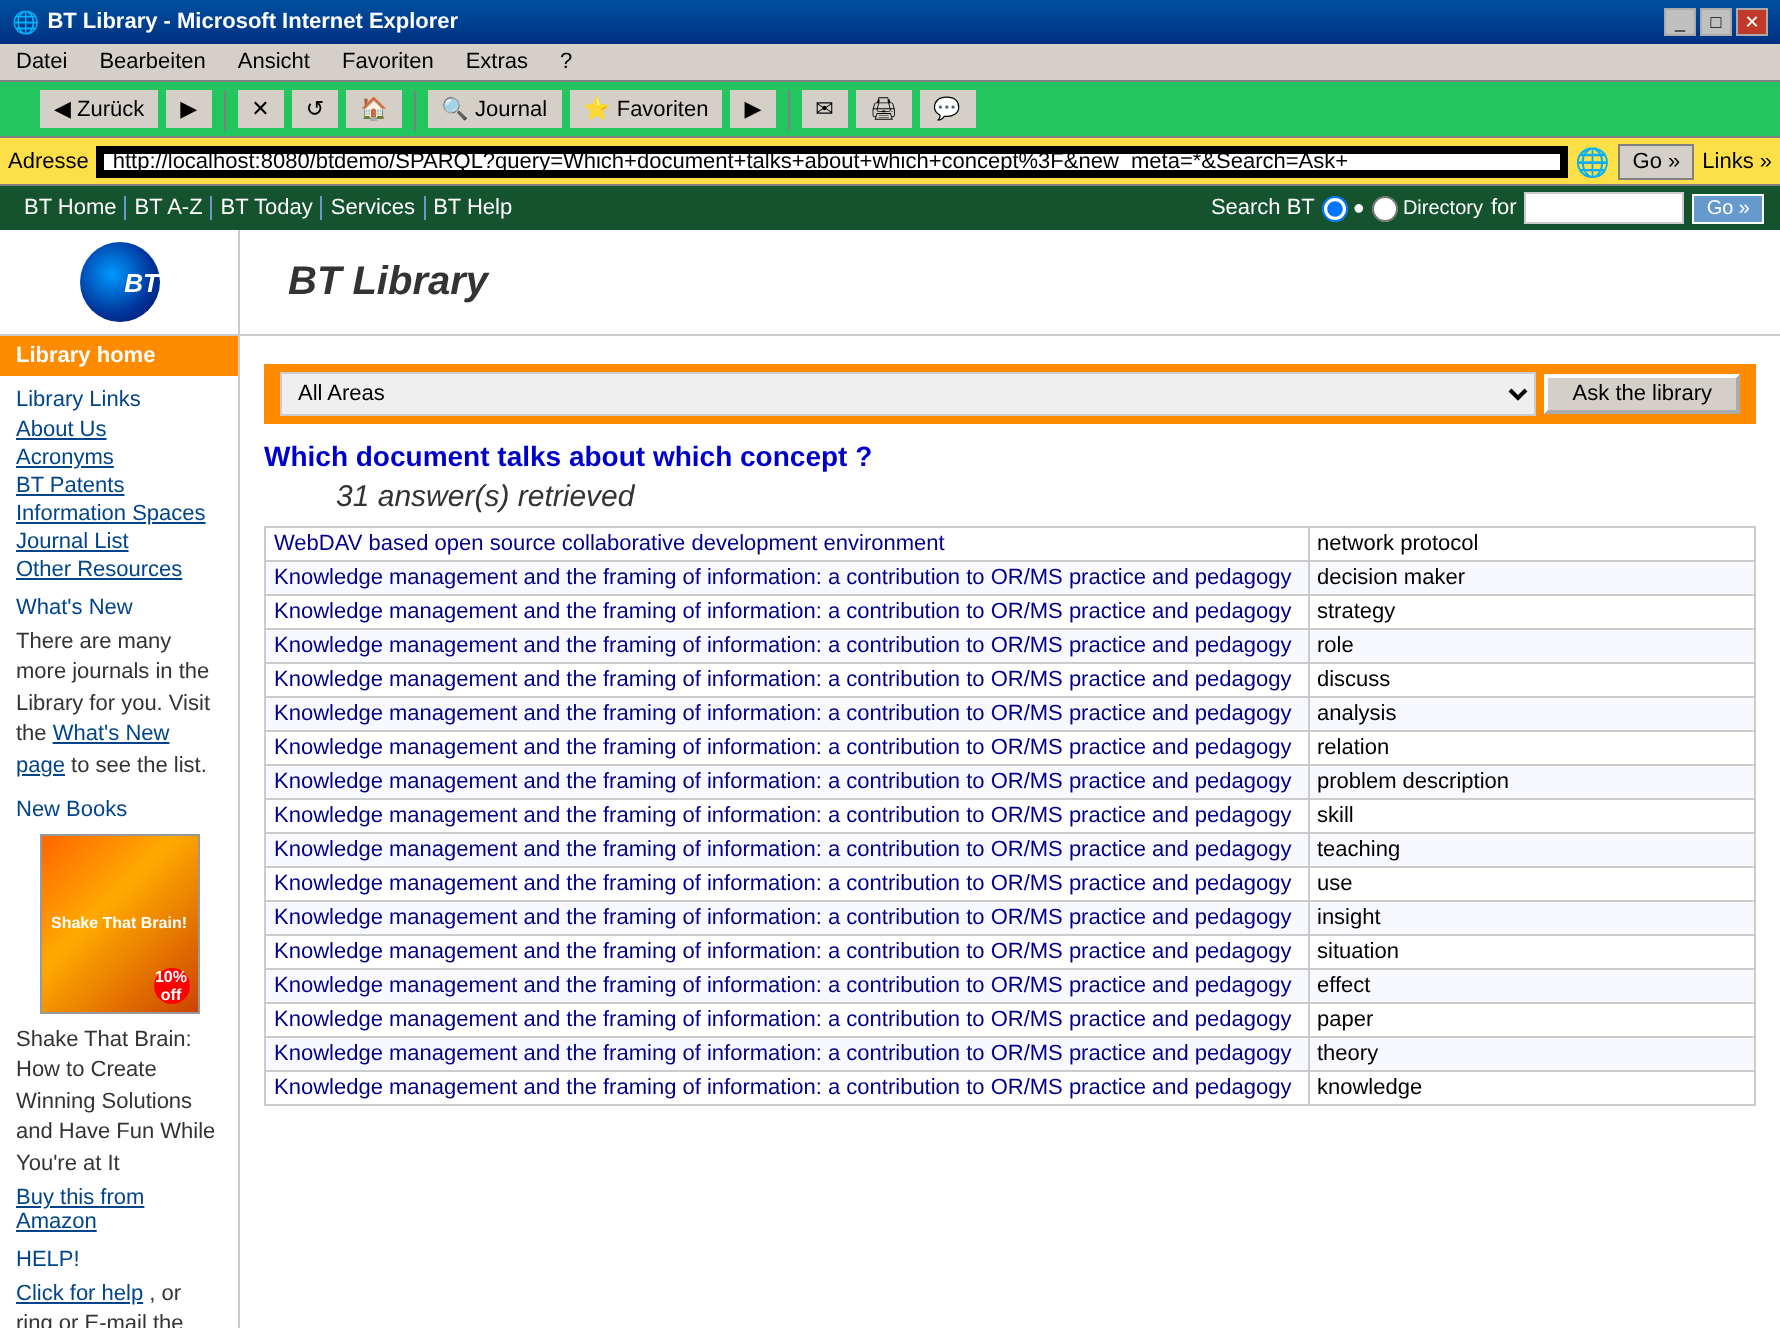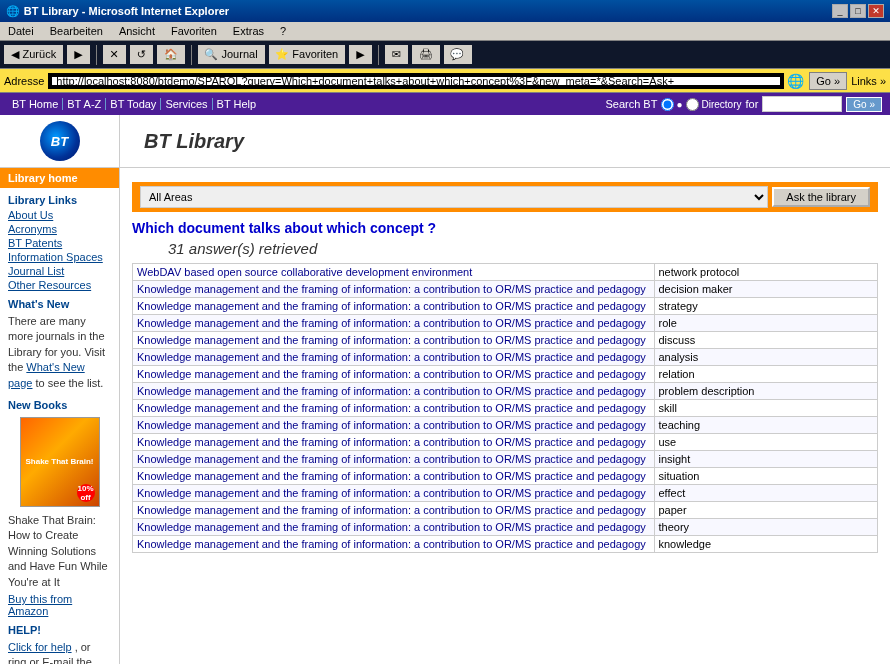--- a/index.html
+++ b/index.html
@@ -29,23 +29,23 @@
       border-bottom: 1px solid #808080;
       padding: 2px 4px;
       display: flex;
       gap: 8px;
       font-size: 11px;
     }
     .menu-item { padding: 1px 4px; cursor: pointer; }
 
     
     .toolbar {
-      background: #0f172a;
+      background: #22c55e;
       border-bottom: 1px solid #808080;
-      padding: 2px 4px;
+      padding: 2px 20px;
       display: flex;
       align-items: center;
       gap: 4px;
       height: 28px;
     }
     .toolbar-btn {
       background: #d4d0c8;
       border: 1px solid transparent;
       padding: 2px 6px;
       cursor: pointer;
@@ -78,21 +78,21 @@
       border: 1px solid #808080;
       padding: 1px 6px;
       font-size: 11px;
       cursor: pointer;
       height: 18px;
     }
     .links-label { font-size: 11px; }
 
     
     .bt-nav-bar {
-      background: #4c1d95;
+      background: #14532d;
       color: white;
       padding: 2px 8px;
       display: flex;
       align-items: center;
       justify-content: space-between;
       height: 22px;
     }
     .bt-nav-links { display: flex; gap: 0; font-size: 11px; }
     .bt-nav-link { color: white; text-decoration: none; padding: 0 4px; border-right: 1px solid #6699cc; }
     .bt-nav-link:last-child { border-right: none; }
@@ -119,21 +119,21 @@
       font-weight: bold;
       font-size: 11px;
       padding: 4px 8px;
       cursor: pointer;
       display: block;
       text-align: left;
       border: none;
       width: 100%;
     }
     .sidebar-section-title {
-      font-weight: bold;
+      font-weight: normal;
       font-size: 11px;
       color: #00448c;
       padding: 6px 8px 2px 8px;
     }
     .sidebar-link {
       display: block;
       color: #00448c;
       font-size: 11px;
       text-decoration: underline;
       padding: 1px 8px;
@@ -183,21 +183,21 @@
       overflow-y: auto;
       background: #fff;
     }
     .bt-logo-circle {
       width: 40px;
       height: 40px;
       border-radius: 50%;
       background: radial-gradient(circle at 40% 40%, #0099ff, #003399 60%, #001166);
       display: flex;
       align-items: center;
-      justify-content: center;
+      justify-content: flex-end;
       position: relative;
     }
     .bt-logo-text {
       color: white;
       font-size: 13px;
       font-weight: bold;
       font-style: italic;
     }
     .library-title {
       font-size: 20px;

